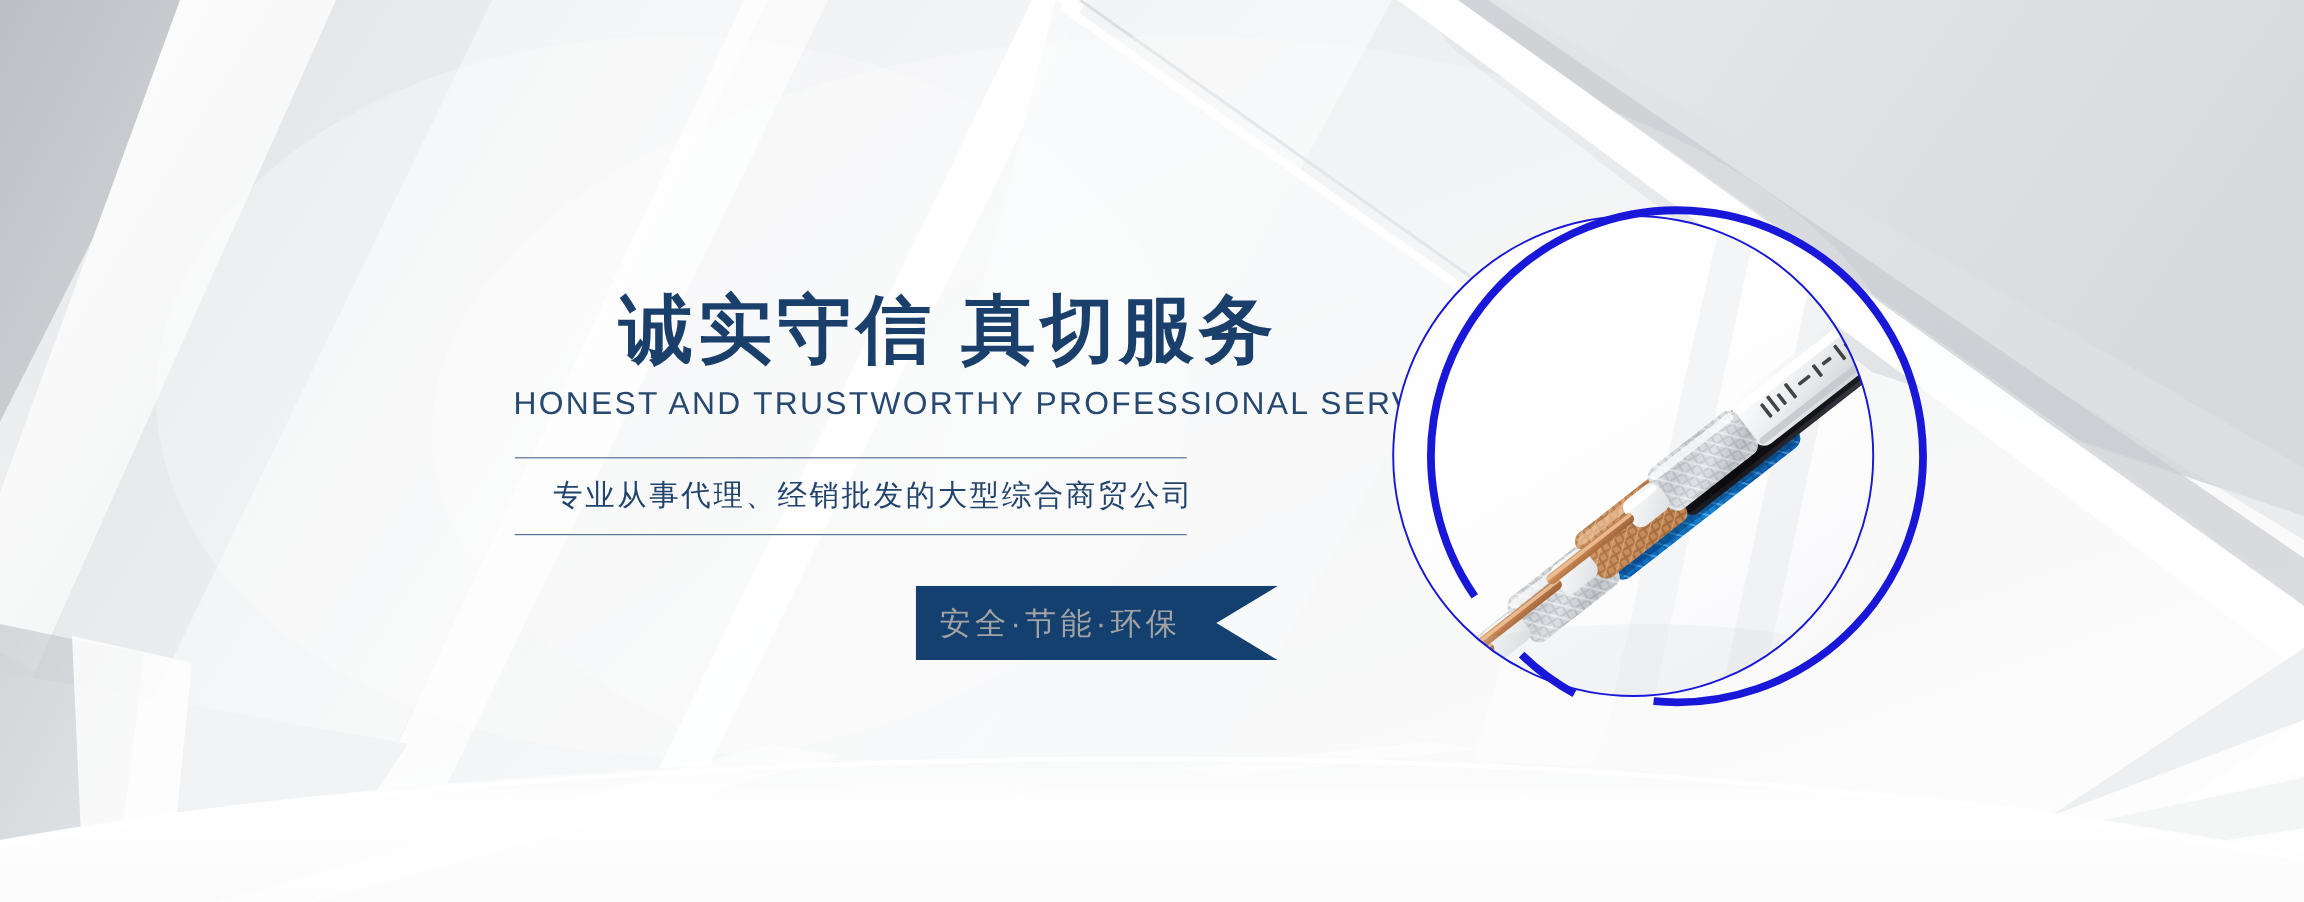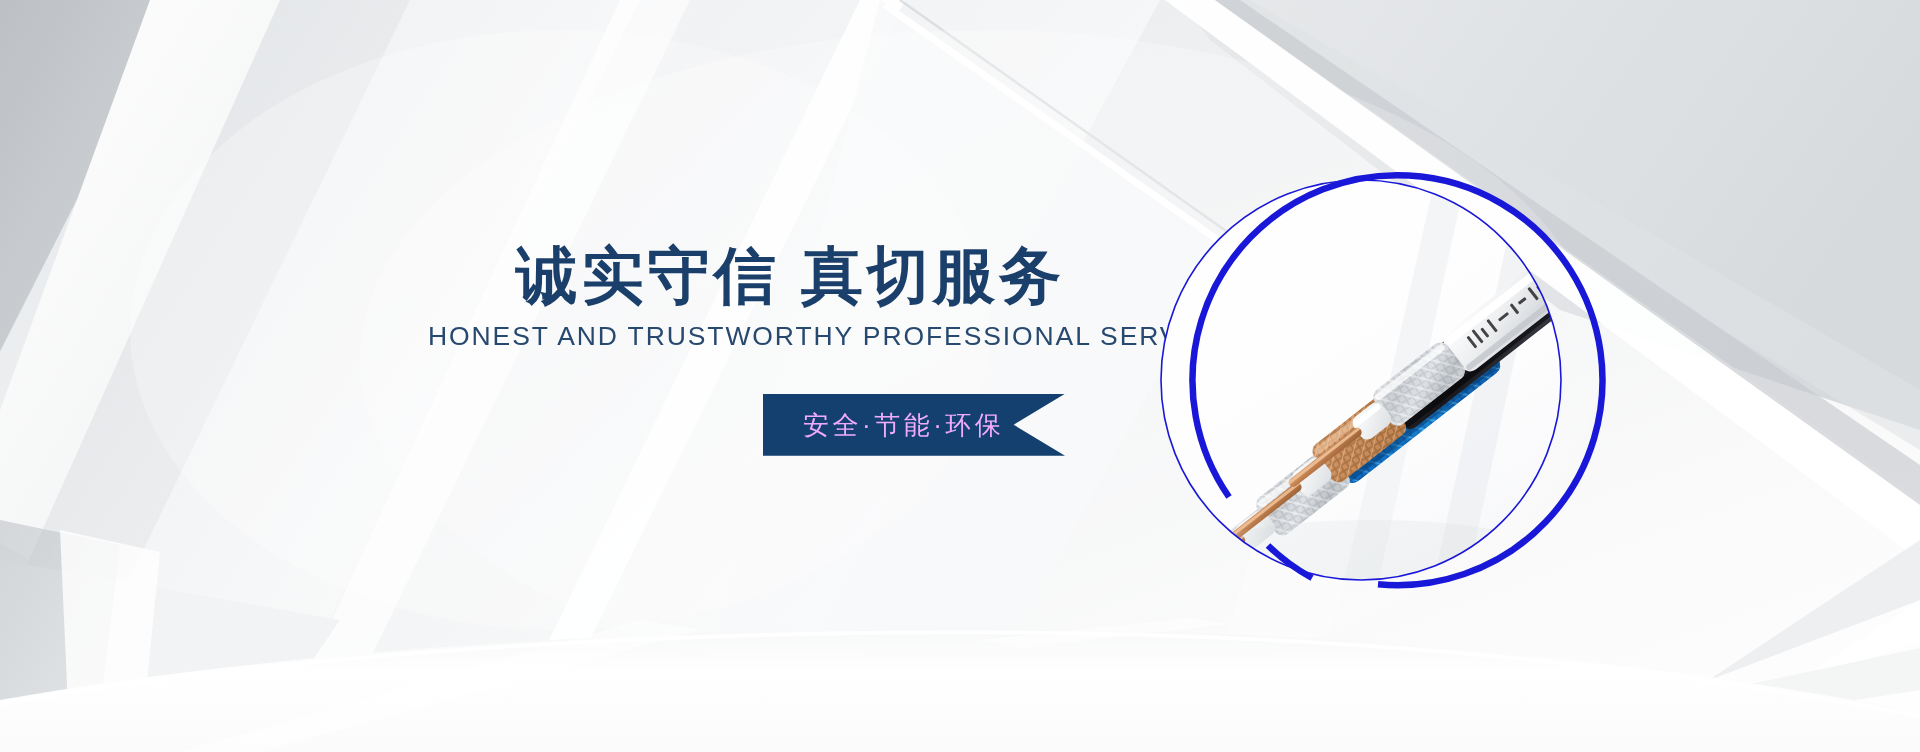--- a/index.html
+++ b/index.html
@@ -92,26 +92,26 @@
     position: relative;
     display: inline-block;
     height: 62px;
     width: 302px;
     background: #13406f;
     -webkit-clip-path: polygon(0 0, 100% 0, 100% 100%, 100% 100%, 83% 50%, 100% 0, 100% 100%, 0 100%);
     clip-path: polygon(0 0, 100% 0, 83% 50%, 100% 100%, 0 100%);
   }
   .badge-label {
     position: absolute;
-    left: 40px;
+    left: 20px;
     top: 0;
     height: 46px;
     line-height: 62px;
     font-size: 26px;
-    color: #f0abfc;
+    color: #a3a3a3;
     letter-spacing: 3.5px;
     white-space: nowrap;
   }
 
   
   .product-area {
     position: absolute;
     left: 1116px;
     top: 130px;
     width: 500px;
@@ -202,20 +202,25 @@
       <ellipse cx="560" cy="330" rx="430" ry="300" fill="#ffffff" opacity="0.28"></ellipse>
     </svg>
   </div>
 
   <div class="text-block">
 
     <h1 class="headline">诚实守信 真切服务</h1>
 
     <div class="subline">HONEST AND TRUSTWORTHY PROFESSIONAL SERVICES</div>
 
+    <div class="rule-group">
+      <div class="rule"></div>
+      <div class="tagline">专业从事代理、经销批发的大型综合商贸公司</div>
+      <div class="rule"></div>
+    </div>
 
     <div class="badge-wrap">
       <div class="badge">
         <span class="badge-label">安全·节能·环保</span>
       </div>
     </div>
 
   </div>
 
   <div class="product-area">

